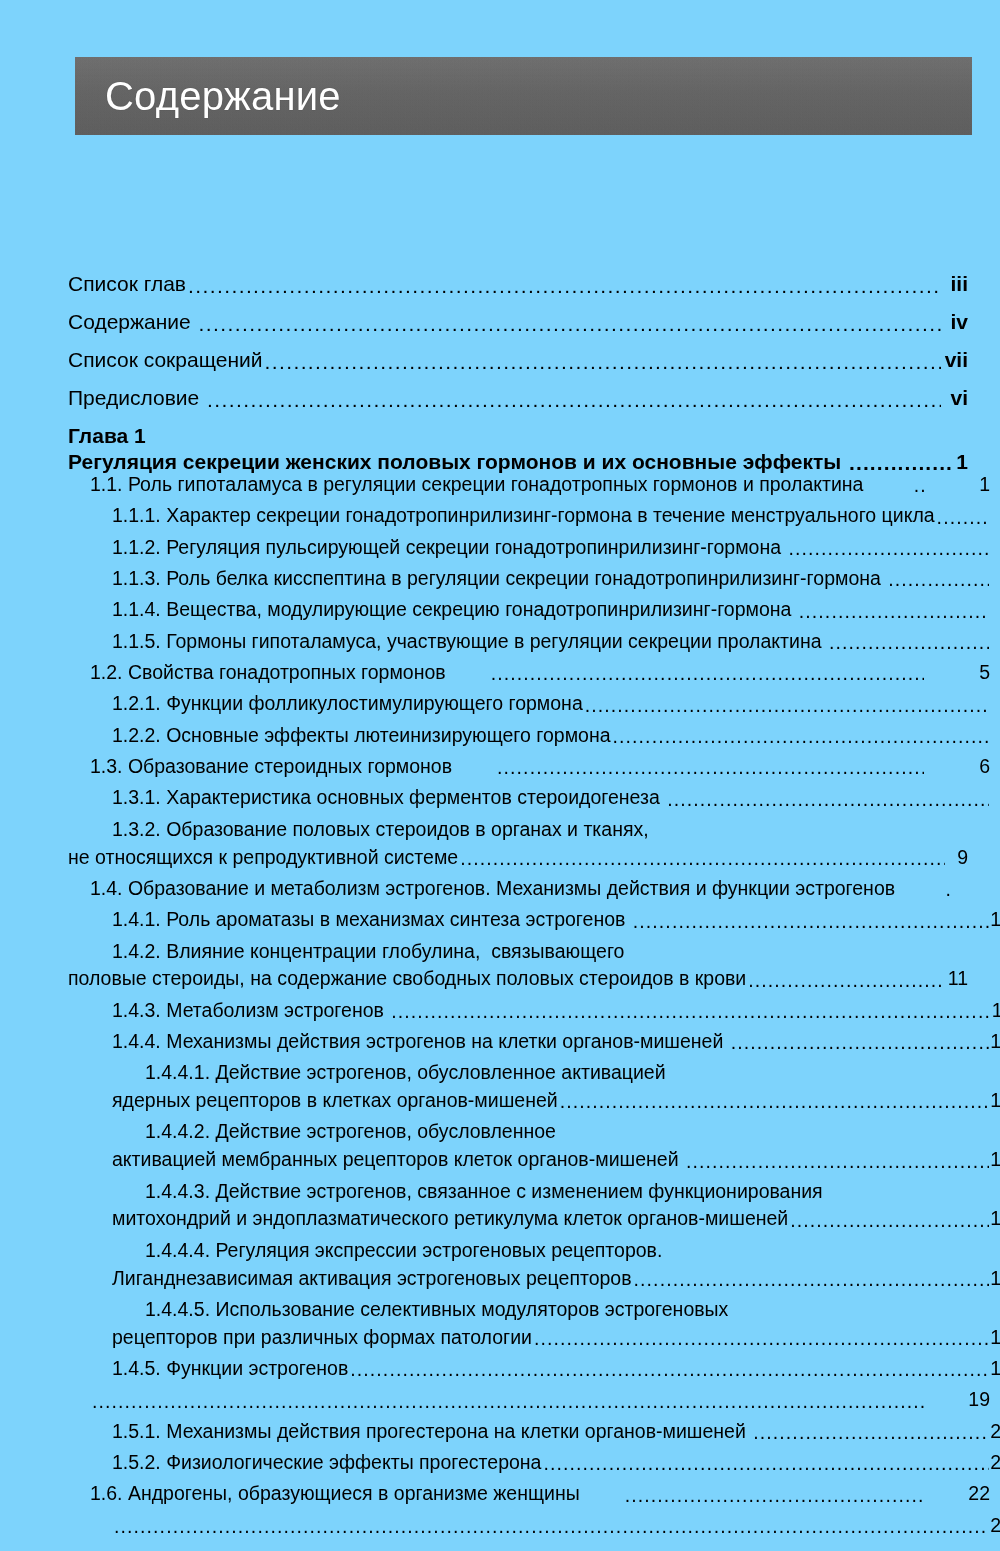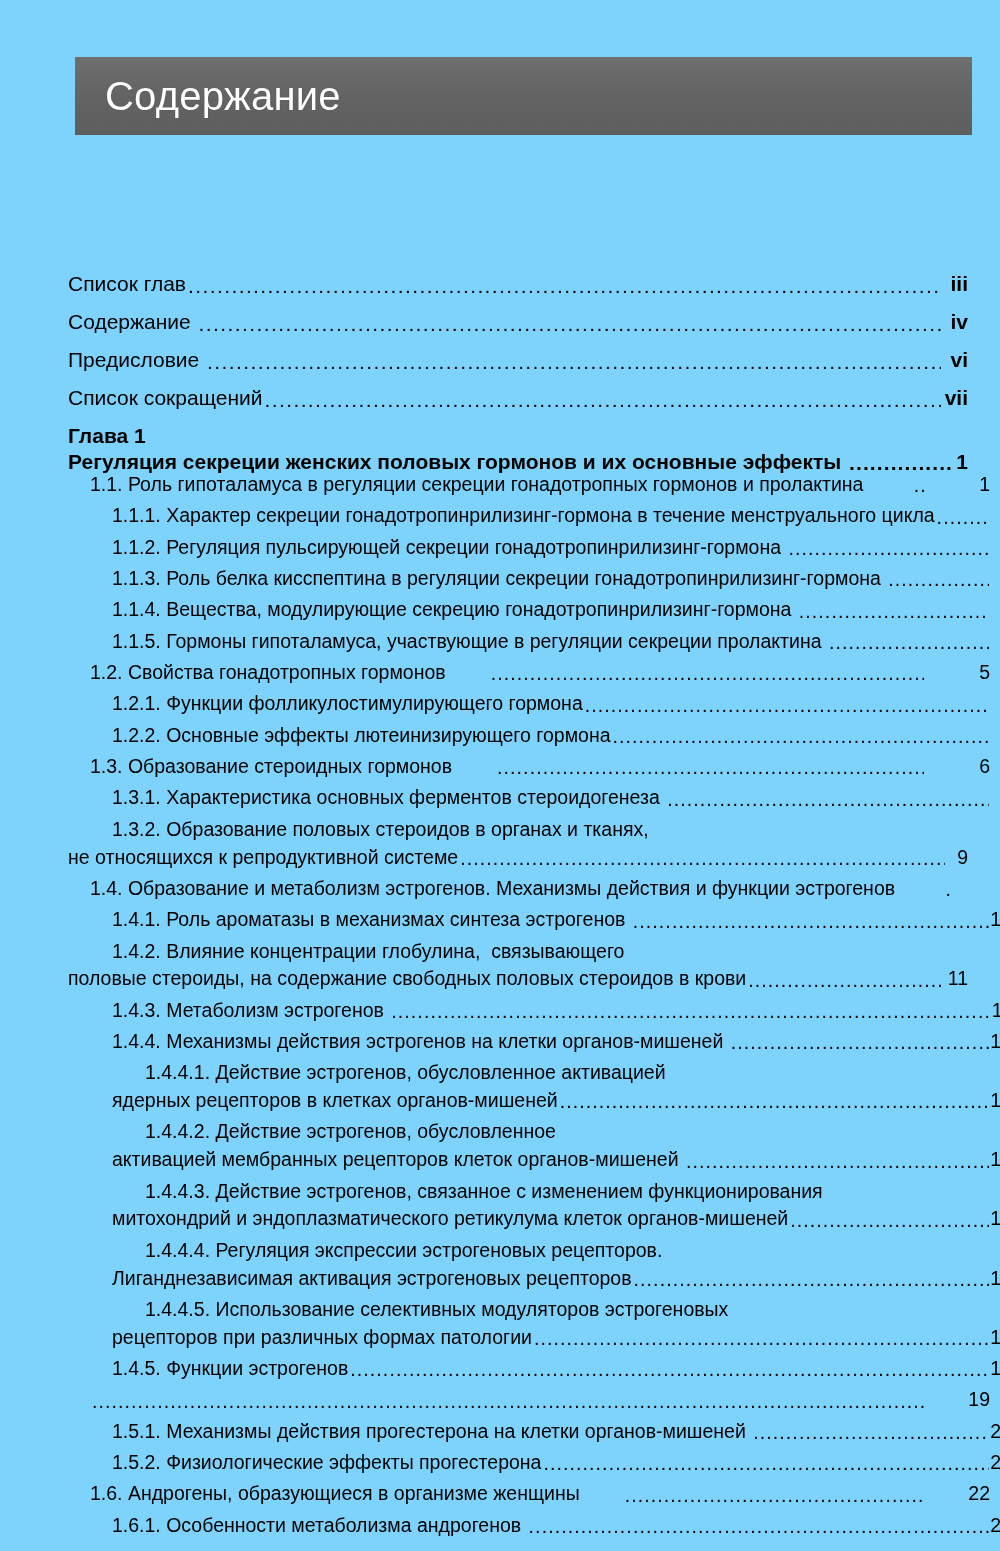--- a/index.html
+++ b/index.html
@@ -150,28 +150,28 @@
         <span class="label">Список глав</span>
         <span class="leader"></span>
         <span class="page-num">iii</span>
       </div>
       <div class="row">
         <span class="label">Содержание </span>
         <span class="leader"></span>
         <span class="page-num">iv</span>
       </div>
       <div class="row">
+        <span class="label">Список сокращений</span>
+        <span class="leader"></span>
+        <span class="page-num">vii</span>
+      </div>
+      <div class="row">
         <span class="label">Предисловие </span>
         <span class="leader"></span>
         <span class="page-num">vi</span>
-      </div>
-      <div class="row">
-        <span class="label">Список сокращений</span>
-        <span class="leader"></span>
-        <span class="page-num">vii</span>
       </div>
     </div>
 
     <div class="chapter-no">Глава 1</div>
     <div class="row chapter-title-row">
       <span class="label">Регуляция секреции женских половых гормонов и их основные эффекты </span>
       <span class="leader"></span>
       <span class="page-num">1</span>
     </div>
 
@@ -325,20 +325,19 @@
           <span class="label">1.5.2. Физиологические эффекты прогестерона</span>
           <span class="leader"></span>
           <span class="page-num">21</span>
         </div>
         <div class="row lvl2">
           <span class="label">1.6. Андрогены, образующиеся в организме женщины</span>
           <span class="leader"></span>
           <span class="page-num">22</span>
         </div>
         <div class="row lvl3">
-          <span class="label">1.6.1. Особенности метаболизма андрогенов </span>
           <span class="leader"></span>
           <span class="page-num">23</span>
         </div>
       </div>
 
   </div>
 </div>
 
 </body></html>

